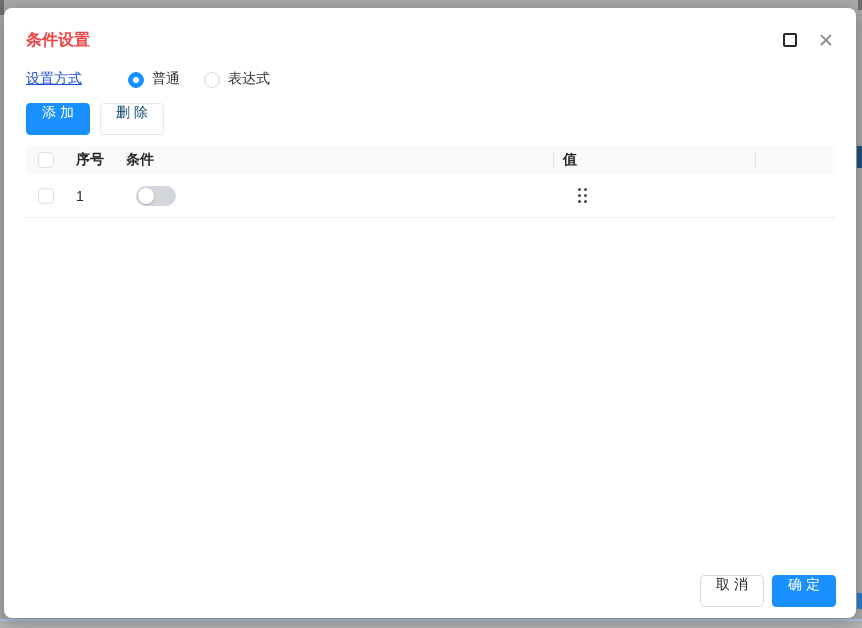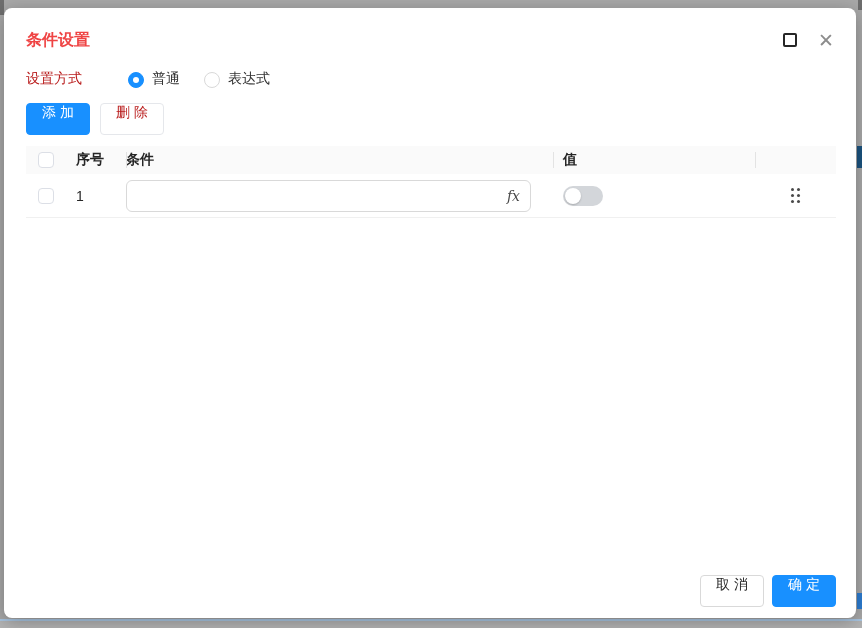--- a/index.html
+++ b/index.html
@@ -28,37 +28,37 @@
 
   .dlg-header { position:absolute; left:22px; top:19px; right:20px; height:26px; }
   .dlg-title { font-size:16px; font-weight:bold; color:#ef4444; line-height:26px; }
   .win-controls { position:absolute; right:0; top:0; display:flex; align-items:center; gap:16px; height:26px; }
   .btn-icon { width:20px; height:20px; display:flex; align-items:center; justify-content:center; cursor:pointer; background:none; border:none; }
   .icon-max { width:14px; height:14px; border:2px solid #262626; border-radius:2px; }
   .icon-close { font-size:19px; color:#8c8c8c; line-height:1; font-weight:normal; }
 
   
   .settings-row { position:absolute; left:22px; top:60px; height:22px; display:flex; align-items:center; font-size:14px; }
-  .settings-label { color:#b91c1c; width:102px; }
+  .settings-label { color:#1d4ed8; width:102px;text-decoration:underline; }
   .radio-item { display:flex; align-items:flex-end; margin-right:24px; cursor:pointer; }
   .radio-circle { width:16px; height:16px; border-radius:50%; border:1px solid #d9d9d9; background:#fff; margin-right:8px; position:relative; }
   .radio-item.checked .radio-circle { background:#1890ff; border-color:#1890ff; }
   .radio-item.checked .radio-circle::after {
     content:""; position:absolute; left:50%; top:50%; width:6px; height:6px; margin:-3px 0 0 -3px;
     background:#fff; border-radius:50%;
   }
   .radio-label { color:#333; }
 
   
   .toolbar { position:absolute; left:22px; top:95px; display:flex; gap:10px; }
   .btn { height:32px; min-width:64px; padding:0 15px; border-radius:4px; font-size:14px;
          display:inline-flex; align-items:flex-start; justify-content:center; cursor:pointer; border:1px solid transparent; }
   .btn .ls { letter-spacing:4px; margin-right:-4px; }
   .btn-primary { background:#1890ff; color:#fff; border-color:#1890ff; }
-  .btn-disabled { background:#fff; color:#b91c1c; border-color:#e5e7eb; cursor:not-allowed; }
+  .btn-disabled { background:#fff; color:#0c4a6e; border-color:#e5e7eb; cursor:not-allowed; }
   .btn-default { background:#fff; color:#262626; border-color:#d9d9d9; }
 
   
   .table { position:absolute; left:22px; top:138px; width:810px; font-size:14px; }
   .t-row { display:flex; align-items:center; }
   .t-head { background:#fafafa; height:28px; font-weight:bold; color:#262626; }
   .t-body { height:44px; border-bottom:1px solid #f0f0f0; }
   .col-check { width:38px; padding-left:12px; display:flex; align-items:center; flex:none; }
   .col-index { width:62px; padding-left:12px; flex:none; position:relative; height:100%; display:flex; align-items:center; }
   .col-cond  { width:427px; flex:none; position:relative; height:100%; display:flex; align-items:center; }
@@ -139,26 +139,20 @@
       <div class="col-cond">条件</div>
       <div class="col-value">值</div>
       <div class="col-actions"></div>
     </div>
 
     <div class="t-row t-body">
       <div class="col-check">
         <span class="checkbox"></span>
       </div>
       <div class="col-index">1</div>
-      <div class="col-cond">
-        <div class="cond-input-wrap">
-          <input class="cond-input" type="text" value="" style="">
-          <span class="fx">fx</span>
-        </div>
-      </div>
       <div class="col-value">
         <span class="toggle">
           <span class="knob"></span>
         </span>
       </div>
       <div class="col-actions">
         <span class="drag-handle">
           <span class="drag-dots"></span>
         </span>
       </div>

